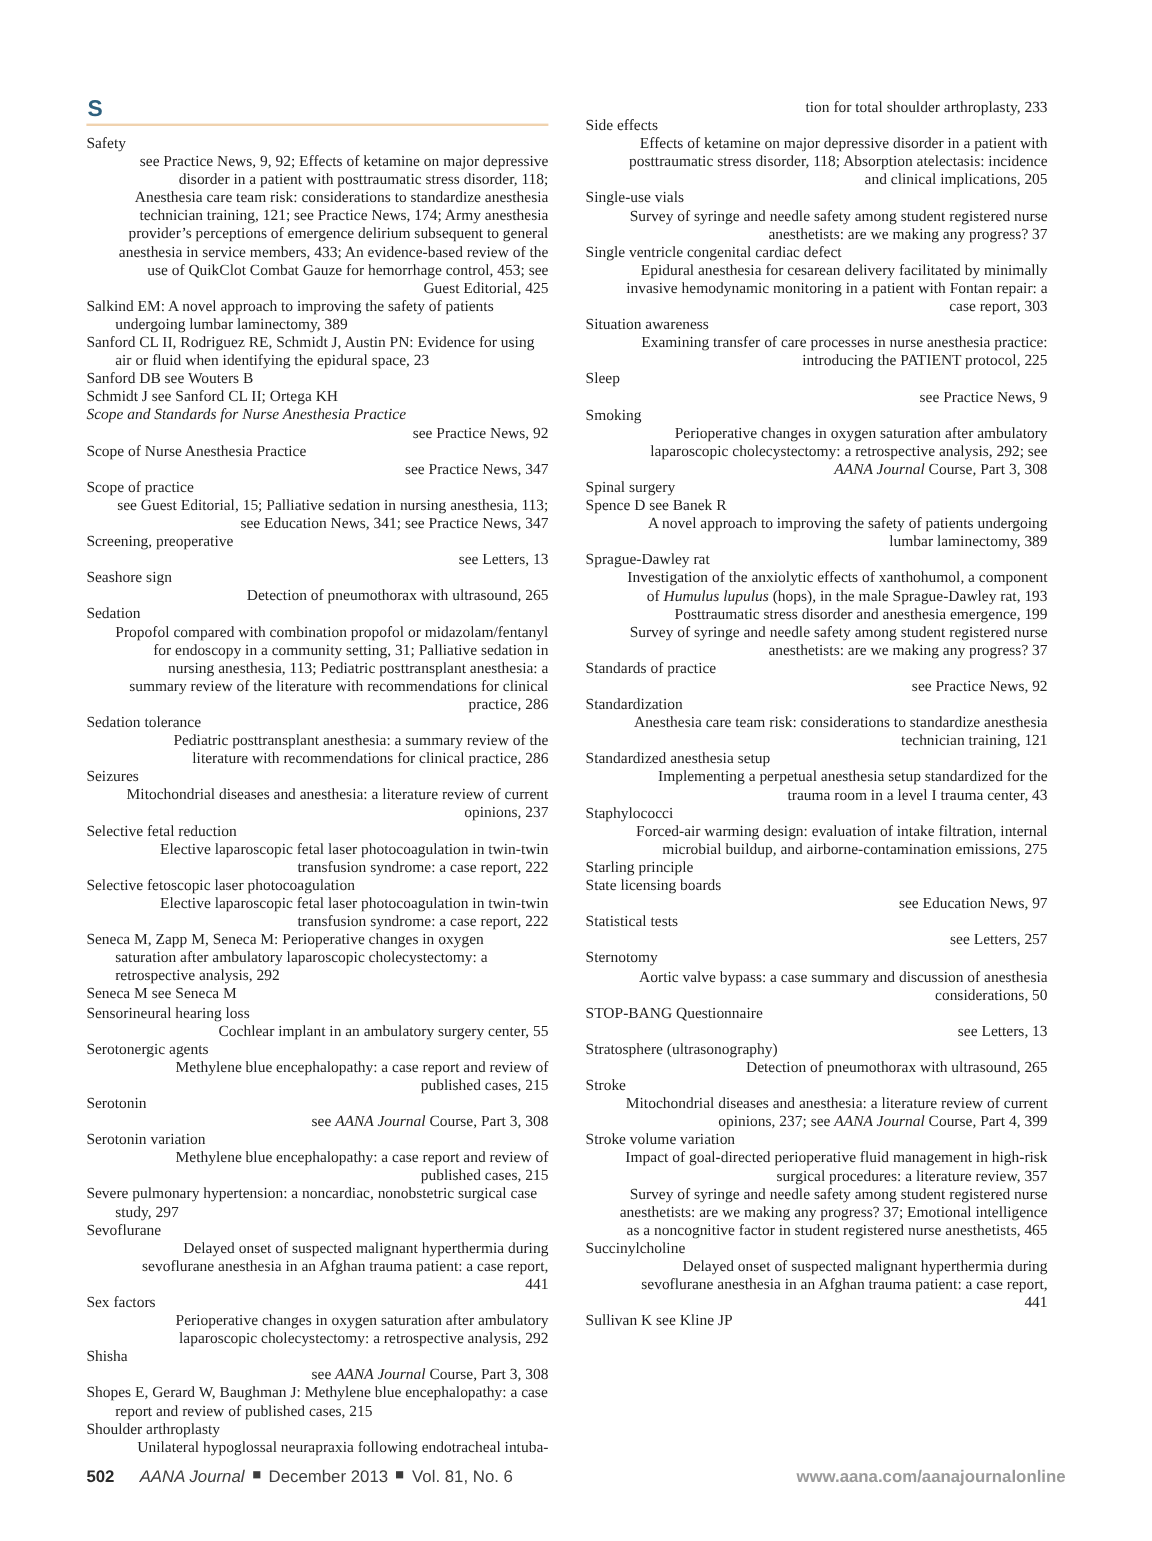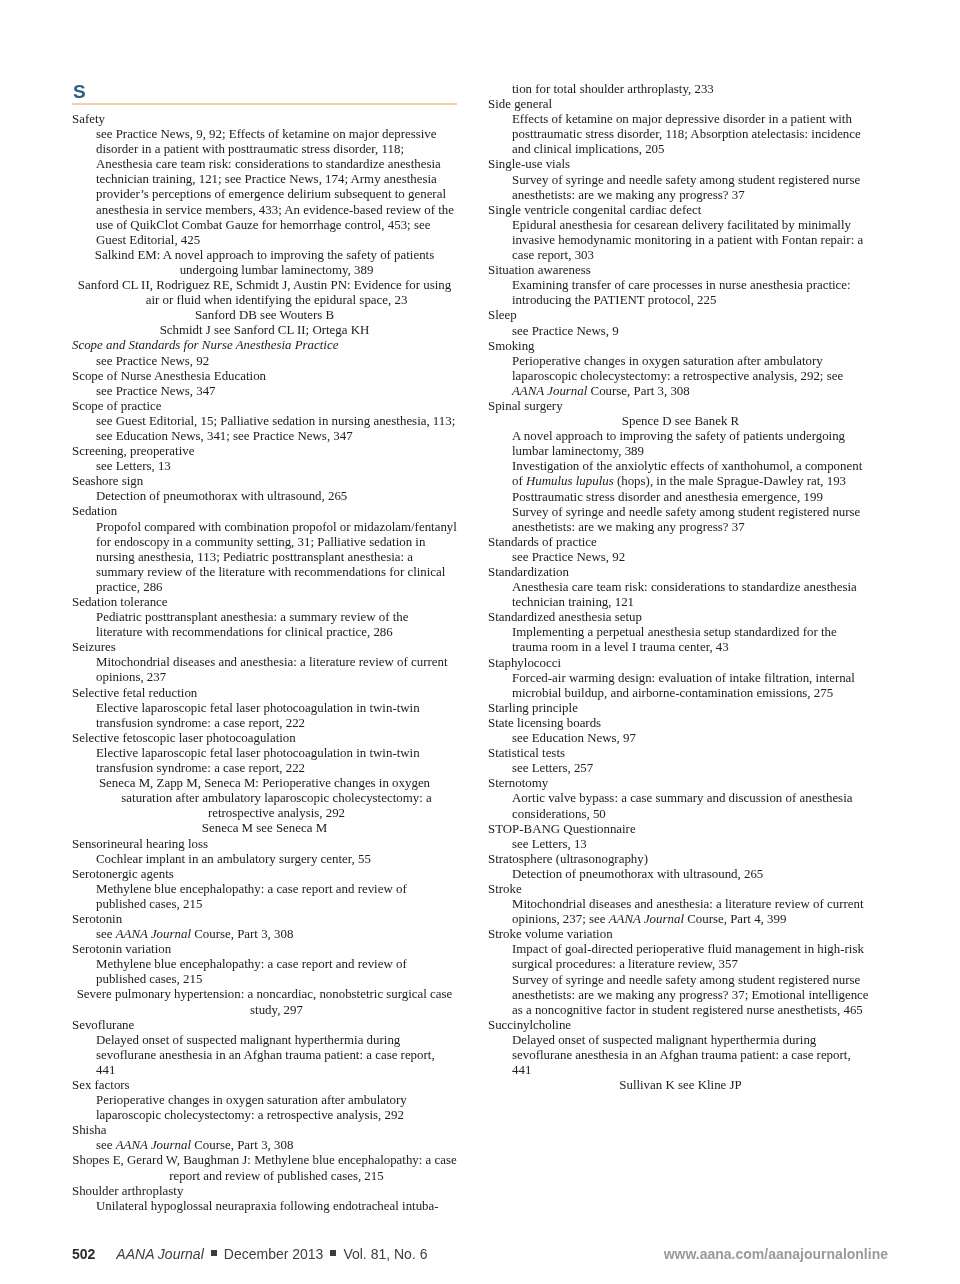--- a/index.html
+++ b/index.html
@@ -36,35 +36,35 @@
     color: var(--accent, #2e607e);
     margin: 0 0 1px 1px;
   }
   .section-rule {
     border: none;
     border-top: 2px solid var(--rule, #f0d2ae);
     margin: 0 0 7px 0;
   }
   .entry { margin: 0; }
   .entry.term { padding-left: 0; }
-  .entry.ref { padding-left: 24px; }
-  .entry.citation { padding-left: 24px; text-indent: -24px; text-align: center; }
+  .entry.ref { padding-left: 24px; text-align: right; }
+  .entry.citation { padding-left: 24px; text-indent: -24px; }
   .footer {
     position: absolute;
     left: 72px;
     width: 816px;
     top: 1222px;
     display: flex;
     justify-content: space-between;
     align-items: baseline;
     font-family: "Liberation Sans", sans-serif;
     font-size: 14px;
     color: var(--footer-text, #404040);
   }
-  .footer-left { display: flex; align-items: flex-end; gap: 7px; margin-top: 24px; }
+  .footer-left { display: flex; align-items: flex-end; gap: 7px; }
   .page-number { font-weight: 700; color: #2b2b2b; margin-right: 14px; }
   .journal-name { font-style: italic; }
   .sep-square {
     display: inline-block;
     width: 6px; height: 6px;
     background: #3c3c3c;
     position: relative;
     top: -1px;
     align-self: center;
   }
@@ -81,21 +81,21 @@
       <hr class="section-rule">
       <div class="entries">
           <div class="entry term">Safety</div>
           <div class="entry ref">see Practice News, 9, 92; Effects of ketamine on major depressive disorder in a patient with posttraumatic stress disorder, 118; Anesthesia care team risk: considerations to standardize anesthesia technician training, 121; see Practice News, 174; Army anesthesia provider’s perceptions of emergence delirium subsequent to general anesthesia in service members, 433; An evidence-based review of the use of QuikClot Combat Gauze for hemorrhage control, 453; see Guest Editorial, 425</div>
           <div class="entry citation">Salkind EM: A novel approach to improving the safety of patients undergoing lumbar laminectomy, 389</div>
           <div class="entry citation">Sanford CL II, Rodriguez RE, Schmidt J, Austin PN: Evidence for using air or fluid when identifying the epidural space, 23</div>
           <div class="entry citation">Sanford DB see Wouters B</div>
           <div class="entry citation">Schmidt J see Sanford CL II; Ortega KH</div>
           <div class="entry term"><i>Scope and Standards for Nurse Anesthesia Practice</i></div>
           <div class="entry ref">see Practice News, 92</div>
-          <div class="entry term">Scope of Nurse Anesthesia Education</div>
+          <div class="entry term">Scope of Nurse Anesthesia Practice</div>
           <div class="entry ref">see Practice News, 347</div>
           <div class="entry term">Scope of practice</div>
           <div class="entry ref">see Guest Editorial, 15; Palliative sedation in nursing anesthesia, 113; see Education News, 341; see Practice News, 347</div>
           <div class="entry term">Screening, preoperative</div>
           <div class="entry ref">see Letters, 13</div>
           <div class="entry term">Seashore sign</div>
           <div class="entry ref">Detection of pneumothorax with ultrasound, 265</div>
           <div class="entry term">Sedation</div>
           <div class="entry ref">Propofol compared with combination propofol or midazolam/fentanyl for endoscopy in a community setting, 31; Palliative sedation in nursing anesthesia, 113; Pediatric posttransplant anesthesia: a summary review of the literature with recommendations for clinical practice, 286</div>
           <div class="entry term">Sedation tolerance</div>
@@ -125,35 +125,36 @@
           <div class="entry ref">see <i>AANA Journal</i> Course, Part 3, 308</div>
           <div class="entry citation">Shopes E, Gerard W, Baughman J: Methylene blue encephalopathy: a case report and review of published cases, 215</div>
           <div class="entry term">Shoulder arthroplasty</div>
           <div class="entry ref">Unilateral hypoglossal neurapraxia following endotracheal intuba-</div>
         </div>
     </section>
 
     <section class="col">
       <div class="entries">
           <div class="entry ref">tion for total shoulder arthroplasty, 233</div>
-          <div class="entry term">Side general</div>
+          <div class="entry term">Side effects</div>
           <div class="entry ref">Effects of ketamine on major depressive disorder in a patient with posttraumatic stress disorder, 118; Absorption atelectasis: incidence and clinical implications, 205</div>
           <div class="entry term">Single-use vials</div>
           <div class="entry ref">Survey of syringe and needle safety among student registered nurse anesthetists: are we making any progress? 37</div>
           <div class="entry term">Single ventricle congenital cardiac defect</div>
           <div class="entry ref">Epidural anesthesia for cesarean delivery facilitated by minimally invasive hemodynamic monitoring in a patient with Fontan repair: a case report, 303</div>
           <div class="entry term">Situation awareness</div>
           <div class="entry ref">Examining transfer of care processes in nurse anesthesia practice: introducing the PATIENT protocol, 225</div>
           <div class="entry term">Sleep</div>
           <div class="entry ref">see Practice News, 9</div>
           <div class="entry term">Smoking</div>
           <div class="entry ref">Perioperative changes in oxygen saturation after ambulatory laparoscopic cholecystectomy: a retrospective analysis, 292; see <i>AANA Journal</i> Course, Part 3, 308</div>
           <div class="entry term">Spinal surgery</div>
           <div class="entry citation">Spence D see Banek R</div>
           <div class="entry ref">A novel approach to improving the safety of patients undergoing lumbar laminectomy, 389</div>
+          <div class="entry term">Sprague-Dawley rat</div>
           <div class="entry ref">Investigation of the anxiolytic effects of xanthohumol, a component of <i>Humulus lupulus</i> (hops), in the male Sprague-Dawley rat, 193</div>
           <div class="entry ref">Posttraumatic stress disorder and anesthesia emergence, 199</div>
           <div class="entry ref">Survey of syringe and needle safety among student registered nurse anesthetists: are we making any progress? 37</div>
           <div class="entry term">Standards of practice</div>
           <div class="entry ref">see Practice News, 92</div>
           <div class="entry term">Standardization</div>
           <div class="entry ref">Anesthesia care team risk: considerations to standardize anesthesia technician training, 121</div>
           <div class="entry term">Standardized anesthesia setup</div>
           <div class="entry ref">Implementing a perpetual anesthesia setup standardized for the trauma room in a level I trauma center, 43</div>
           <div class="entry term">Staphylococci</div>

